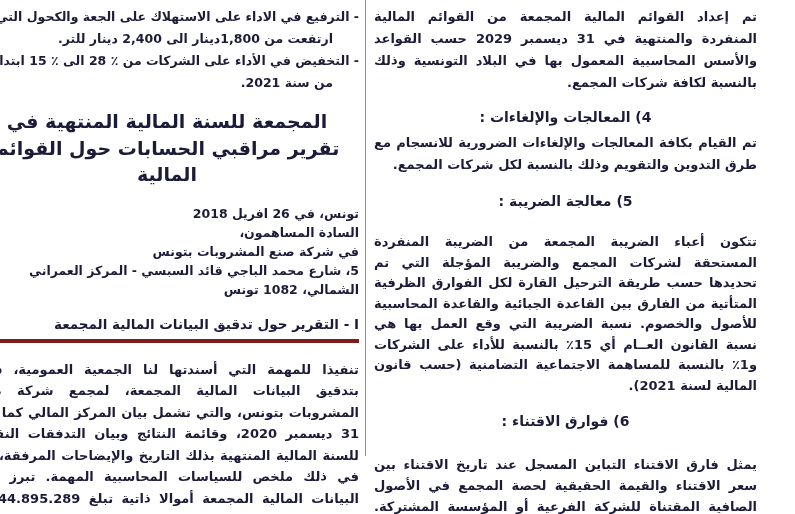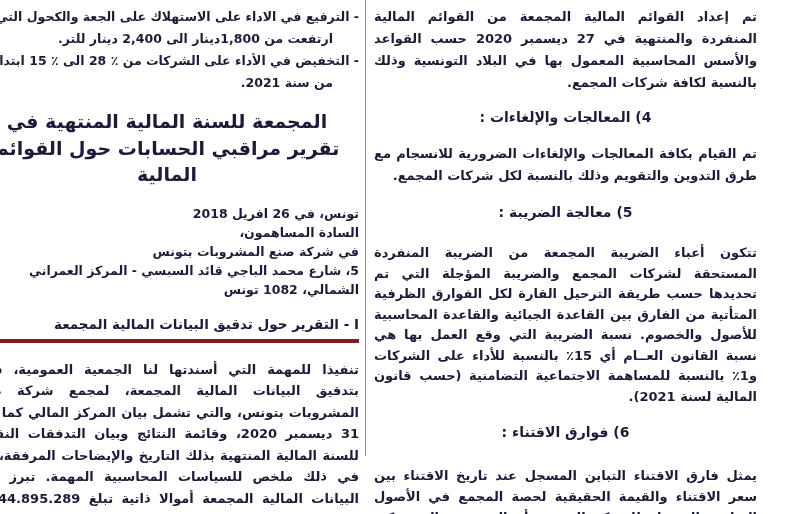--- a/index.html
+++ b/index.html
@@ -42,21 +42,21 @@
   .body-para{
     font-size:13px;font-weight:600;line-height:21.5px;
     text-align:justify;
   }
   .opinion-para{margin-top:16px;}
 
   
   .intro-para{margin-top:6px;line-height:22px;}
   .num-heading{font-size:14px;font-weight:700;line-height:18px;text-align:center;}
   .h-4{margin-top:14px;}
-  .p-4{margin-top:17px;line-height:22px;}
+  .p-4{margin-top:6px;line-height:22px;}
   .h-5{margin-top:16px;}
   .p-5{margin-top:22px;line-height:20.5px;}
   .h-6{margin-top:16px;}
   .p-6{margin-top:24px;line-height:21px;}
 
   
   .edge-stamp{
     position:absolute;left:5px;top:420px;width:12px;
     display:flex;flex-direction:column;align-items:center;
   }
@@ -94,21 +94,21 @@
 
     <h2 class="section-heading">I - التقرير حول تدقيق البيانات المالية المجمعة</h2>
 
 
     <p class="body-para opinion-para">تنفيذا للمهمة التي أسندتها لنا الجمعية العمومية، قمنا بتدقيق البيانات المالية المجمعة، لمجمع شركة صنع المشروبات بتونس، والتي تشمل بيان المركز المالي كما في 31 ديسمبر 2020، وقائمة النتائج وبيان التدفقات النقدية للسنة المالية المنتهية بذلك التاريخ والإيضاحات المرفقة، بما في ذلك ملخص للسياسات المحاسبية المهمة. تبرز هذه البيانات المالية المجمعة أموالا ذاتية تبلغ 1.044.895.289 دينارا بما في ذلك ربح السنة والبالغ 218.207.979 دينارا.</p>
   </section>
 
   <div class="divider"></div>
 
   <section class="col col-right">
-    <p class="body-para intro-para">تم إعداد القوائم المالية المجمعة من القوائم المالية المنفردة والمنتهية في 27 ديسمبر 2020 حسب القواعد والأسس المحاسبية المعمول بها في البلاد التونسية وذلك بالنسبة لكافة شركات المجمع.</p>
+    <p class="body-para intro-para">تم إعداد القوائم المالية المجمعة من القوائم المالية المنفردة والمنتهية في 31 ديسمبر 2029 حسب القواعد والأسس المحاسبية المعمول بها في البلاد التونسية وذلك بالنسبة لكافة شركات المجمع.</p>
 
     <h2 class="num-heading h-4">4) المعالجات والإلغاءات :</h2>
     <p class="body-para p-4">تم القيام بكافة المعالجات والإلغاءات الضرورية للانسجام مع طرق التدوين والتقويم وذلك بالنسبة لكل شركات المجمع.</p>
 
     <h2 class="num-heading h-5">5) معالجة الضريبة :</h2>
     <p class="body-para p-5">تتكون أعباء الضريبة المجمعة من الضريبة المنفردة المستحقة لشركات المجمع والضريبة المؤجلة التي تم تحديدها حسب طريقة الترحيل القارة لكل الفوارق الظرفية المتأتية من الفارق بين القاعدة الجبائية والقاعدة المحاسبية للأصول والخصوم. نسبة الضريبة التي وقع العمل بها هي نسبة القانون العــام أي 15٪ بالنسبة للأداء على الشركات و1٪ بالنسبة للمساهمة الاجتماعية التضامنية (حسب قانون المالية لسنة 2021).</p>
 
     <h2 class="num-heading h-6">6) فوارق الاقتناء :</h2>
     <p class="body-para p-6">يمثل فارق الاقتناء التباين المسجل عند تاريخ الاقتناء بين سعر الاقتناء والقيمة الحقيقية لحصة المجمع في الأصول الصافية المقتناة للشركة الفرعية أو المؤسسة المشتركة. تدون فوارق الاقتناء الإيجابية بأصول الموازنة المجمعة تحت عنوان «فوارق الاقتناء» وتستهلك في مدة لا تتعدى العشرين سنة. عند الاقتضاء، تخصص مدخرات</p>
   </section>

